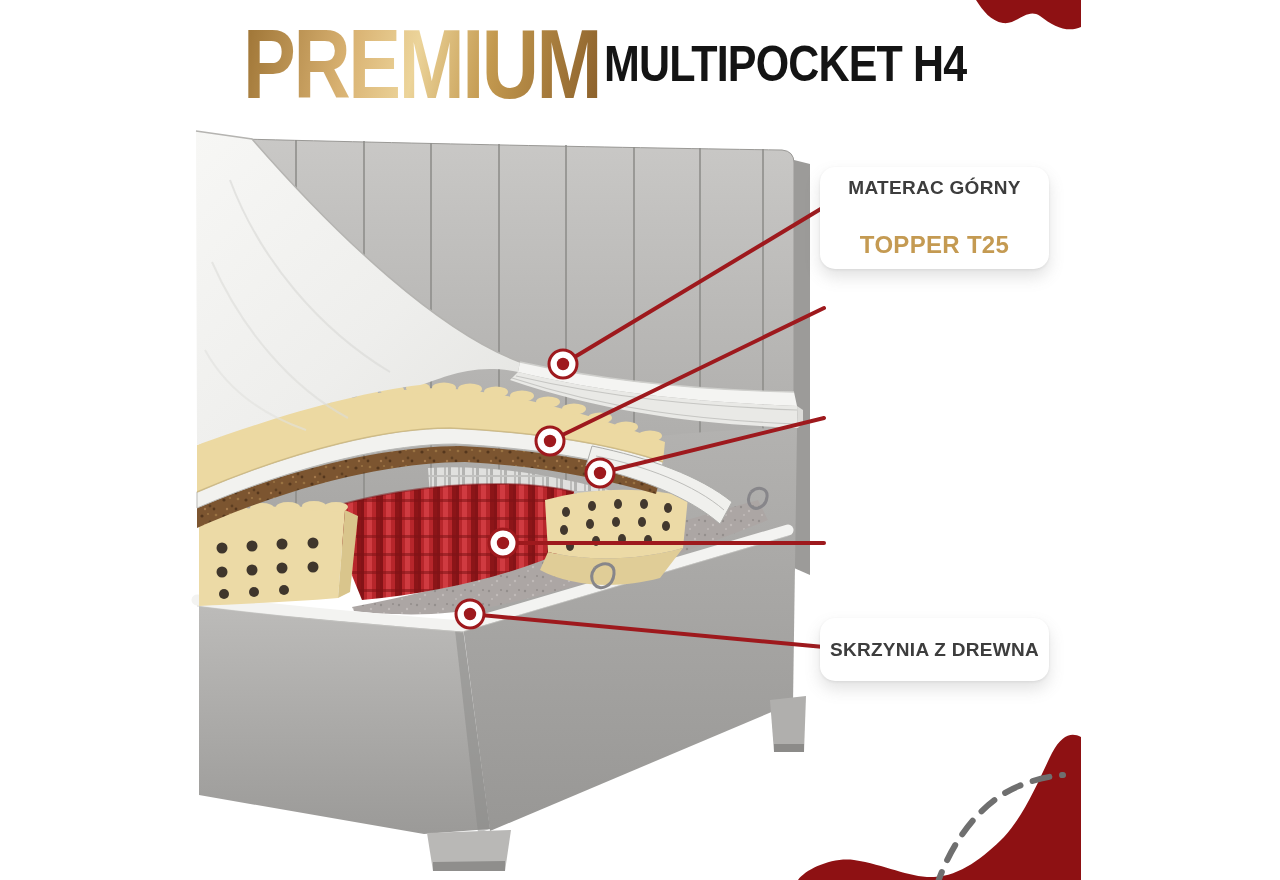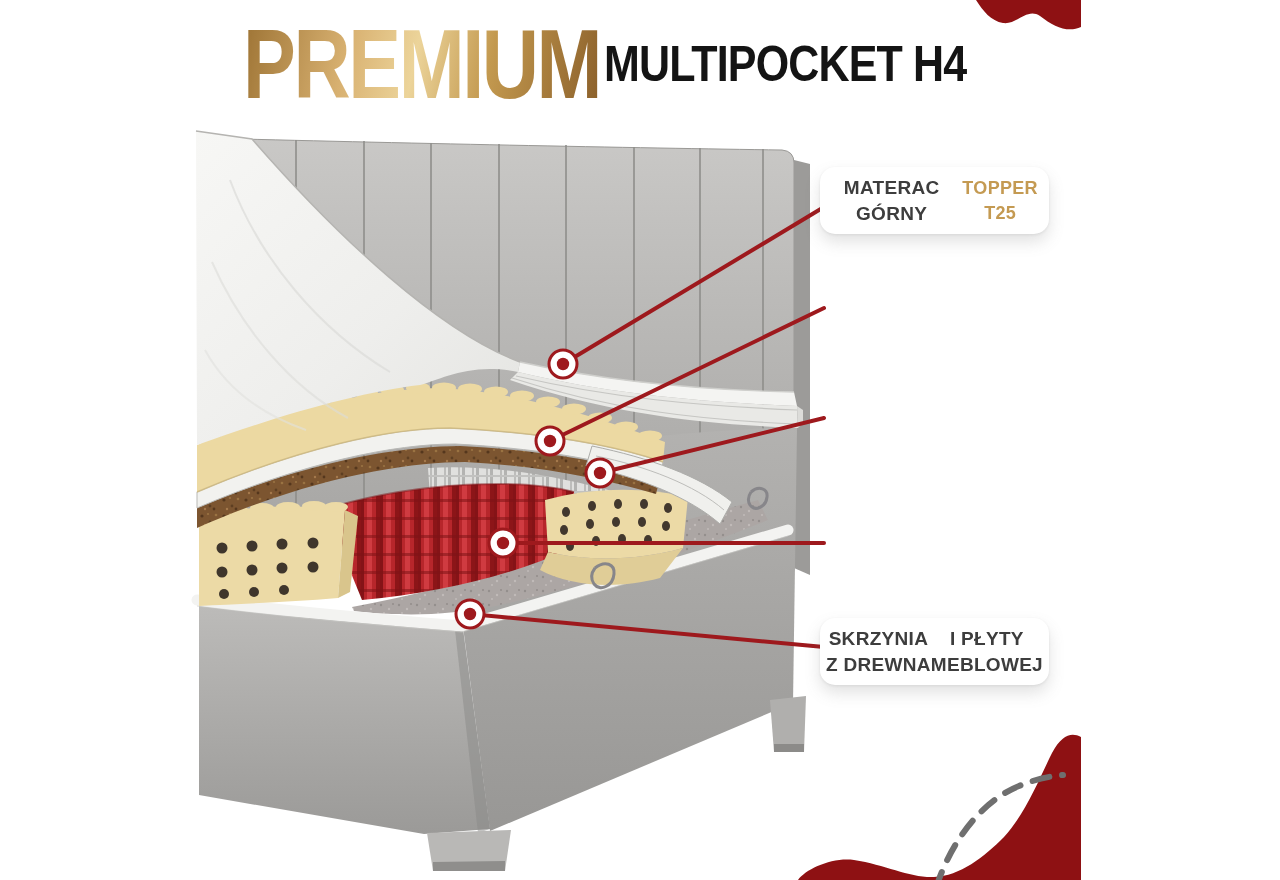--- a/index.html
+++ b/index.html
@@ -18,26 +18,26 @@
   }
   .title-model{
     display:inline-block;font-size:50px;font-weight:700;letter-spacing:-1px;color:#141414;
     transform:scaleX(.86);transform-origin:left bottom;
   }
 
   
   .callout-box{
     position:absolute;left:820px;width:229px;min-height:63px;z-index:2;
     background:#ffffff;border-radius:15px;box-shadow:0 8px 16px rgba(110,110,110,.20),0 1px 3px rgba(0,0,0,.08);
-    display:flex;flex-direction:row;align-items:center;justify-content:center;
+    display:flex;flex-direction:column;align-items:center;justify-content:center;
     text-align:center;padding:8px 6px;box-sizing:border-box;
   }
   .cb-1{top:167px;} .cb-2{top:277px;} .cb-3{top:388px;} .cb-4{top:508px;} .cb-5{top:618px;}
   .l-dark{color:#3d3d3d;font-weight:600;font-size:19px;letter-spacing:.3px;line-height:1.35;}
-  .l-gold{color:#c49a52;font-weight:700;font-size:18px;letter-spacing:.3px;line-height:1.35;}
+  .l-gold{color:#c49a52;font-weight:700;font-size:24px;letter-spacing:.3px;line-height:1.35;margin-top:28px;}
 </style>
 </head>
 <body>
 
 <div id="stage">
 
   <svg id="decor-svg" width="1280" height="880" viewBox="0 0 1280 880">
     <path d="M976,0 L1081,0 L1081,27 C1068,33 1054,27 1040,16 C1027,7 1017,25 1003,23 C991,21 983,11 976,0 Z" fill="#8e1113"></path>
     <path d="M798,880 C806,869 832,857 854,860 C886,865 910,878 934,877 C960,876 984,857 1004,837 C1026,813 1040,777 1052,753 C1062,734 1072,732 1081,737 L1081,880 Z" fill="#8e1113"></path>
     <path d="M936,888 C952,838 984,800 1019,786 C1038,778 1053,776 1063,775" fill="none" stroke="#6f6f6f" stroke-width="6" stroke-linecap="round" stroke-dasharray="17 13"></path>
@@ -272,16 +272,15 @@
     <span class="title-premium">PREMIUM</span>
     <span class="title-model">MULTIPOCKET H4</span>
   </div>
 
   <div class="callout-box cb-1">
     <span class="l-dark">MATERAC GÓRNY</span>
     <span class="l-gold">TOPPER T25</span>
   </div>
   <div class="callout-box cb-5">
     <span class="l-dark">SKRZYNIA Z DREWNA</span>
-    <span class="l-dark">I PŁYTY MEBLOWEJ</span>
   </div>
 
 </div>
 
 </body></html>

